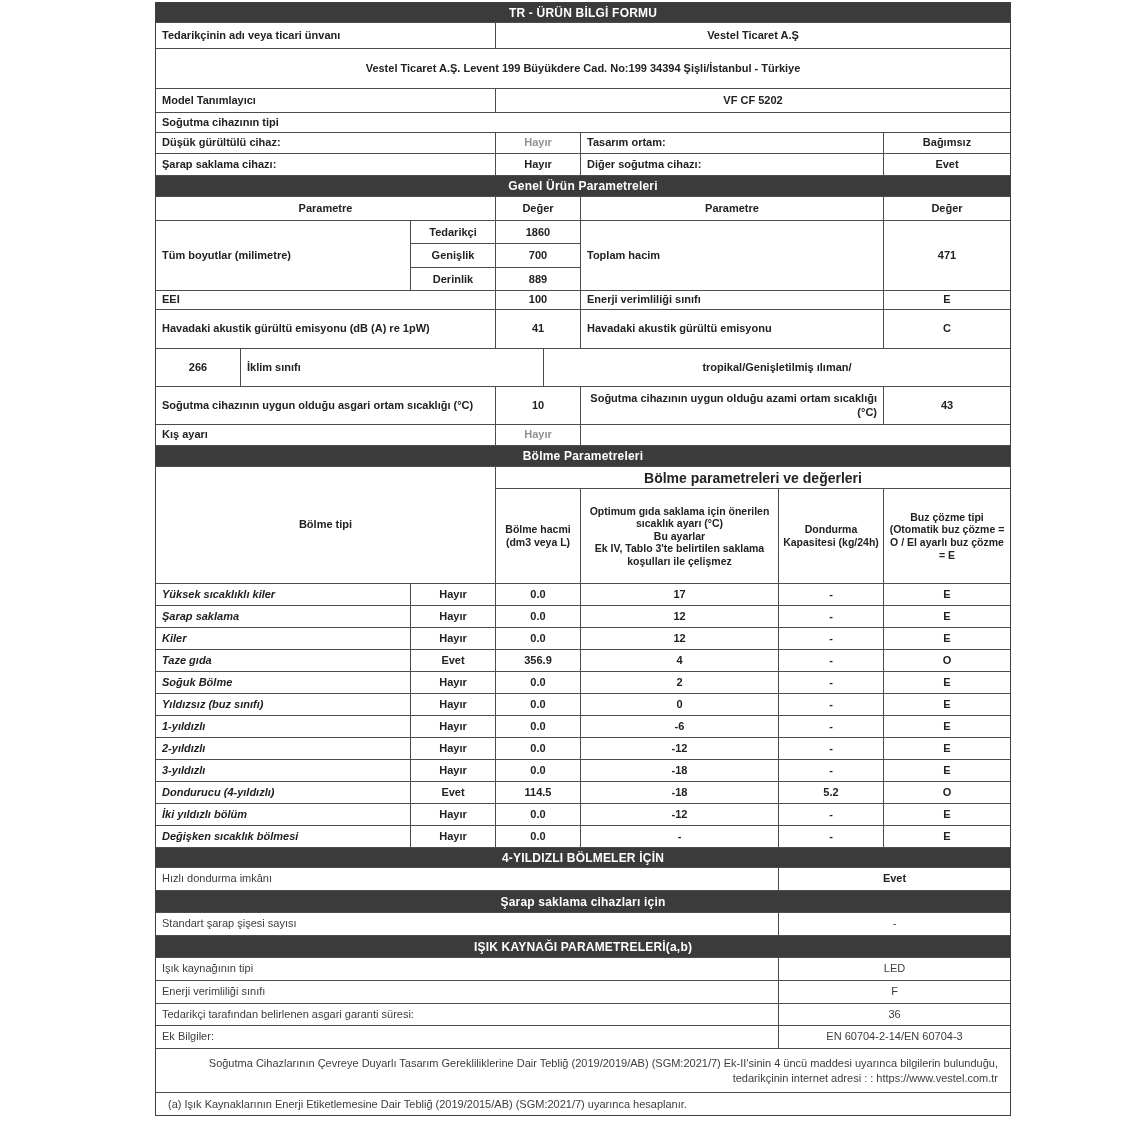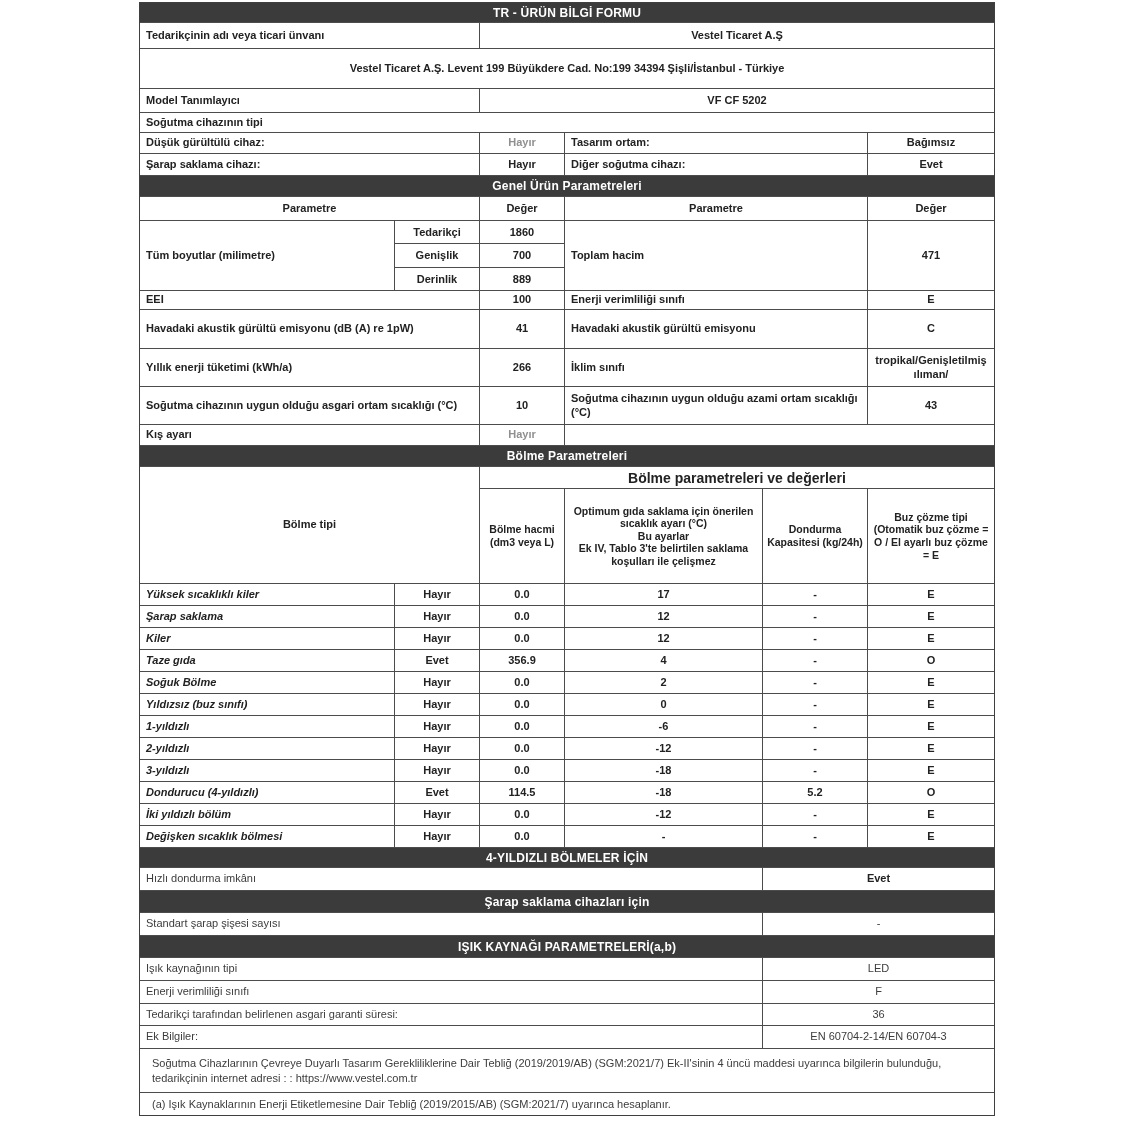--- a/index.html
+++ b/index.html
@@ -4,41 +4,41 @@
 <style>
   html,body{margin:0;padding:0;}
   body{
     width:1140px;height:1140px;background:#ffffff;
     font-family:"Liberation Sans", sans-serif;
     color:#222;
     -webkit-font-smoothing:antialiased;
   }
   .page{position:relative;width:1140px;height:1140px;background:#fff;overflow:hidden;}
   .doc{
-    position:absolute;left:139px;top:2px;width:856px;
+    position:absolute;left:155px;top:2px;width:856px;
     border:1px solid #3f3f3f;
     box-sizing:border-box;
     background:#fff;
   }
   .doc *{box-sizing:border-box;}
   .row{display:flex;align-items:stretch;border-bottom:1px solid #4c4c4c;}
   .row:last-child{border-bottom:none;}
   .bar{
     background:#3b3b3b;color:#fff;font-weight:bold;font-size:12px;
     display:flex;align-items:center;justify-content:center;text-align:center;
     letter-spacing:.2px;
   }
   .cell{
     border-right:1px solid #4c4c4c;
     display:flex;align-items:center;
     font-size:11px;line-height:1.2;
     overflow:hidden;
   }
   .cell:last-child{border-right:none;}
-  .l{justify-content:flex-start;text-align:left;padding:0 6px;}
+  .l{justify-content:flex-start;text-align:right;padding:0 6px;}
   .c{justify-content:center;text-align:center;padding:2px 3px;}
   .b{font-weight:bold;}
   .n{font-weight:normal;color:#3c3c3c;}
   .gray{color:#909090;font-weight:bold;}
   .pre{white-space:pre-line;}
   .small{font-size:10.5px;}
   
   .wA{flex:0 0 340px;}
   .wB{flex:0 0 85px;}
   .wC{flex:0 0 303px;}
@@ -140,21 +140,20 @@
     </div>
 
     <div class="row" style="height:39px">
       <div class="cell wA l b">Havadaki akustik gürültü emisyonu  (dB (A) re 1pW)</div>
       <div class="cell wB c b">41</div>
       <div class="cell wC l b">Havadaki akustik gürültü emisyonu</div>
       <div class="cell wD c b">C</div>
     </div>
 
     <div class="row" style="height:38px">
-      <div class="cell wA l b">Yıllık enerji tüketimi (kWh/a)</div>
       <div class="cell wB c b">266</div>
       <div class="cell wC l b">İklim sınıfı</div>
       <div class="cell wD c b">tropikal/Genişletilmiş ılıman/</div>
     </div>
 
     <div class="row" style="height:38px">
       <div class="cell wA l b">Soğutma cihazının uygun olduğu asgari ortam sıcaklığı (°C)</div>
       <div class="cell wB c b">10</div>
       <div class="cell wC l b">Soğutma cihazının uygun olduğu azami ortam sıcaklığı (°C)</div>
       <div class="cell wD c b">43</div>

